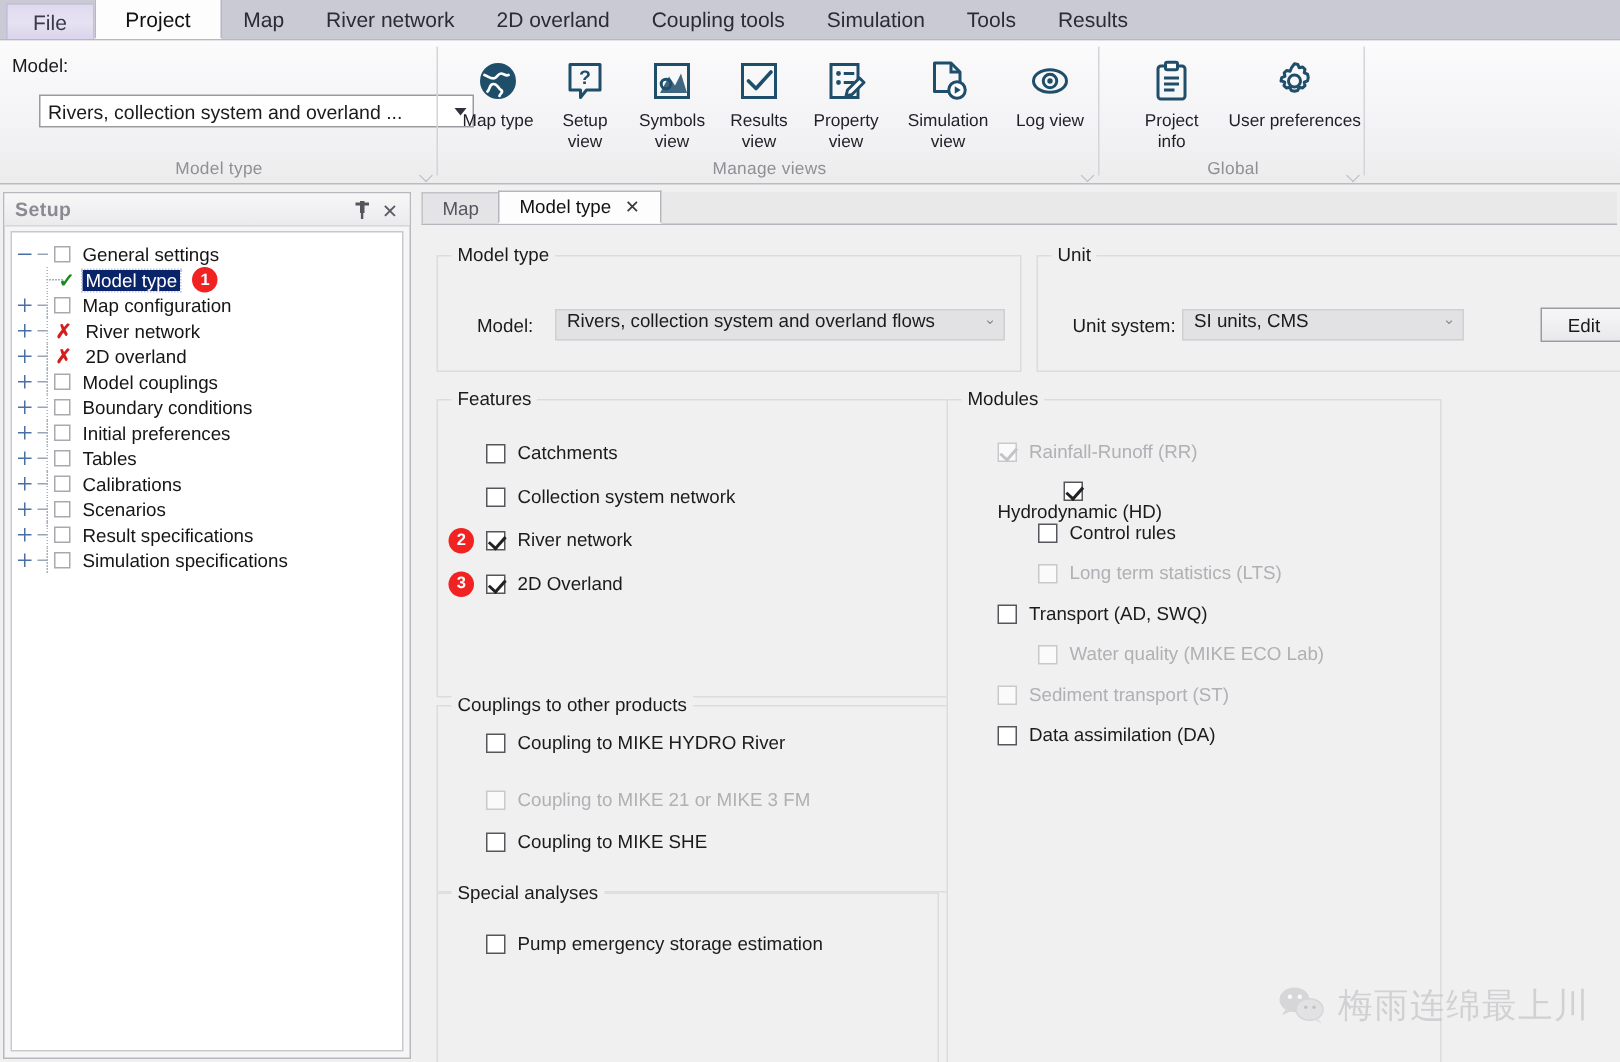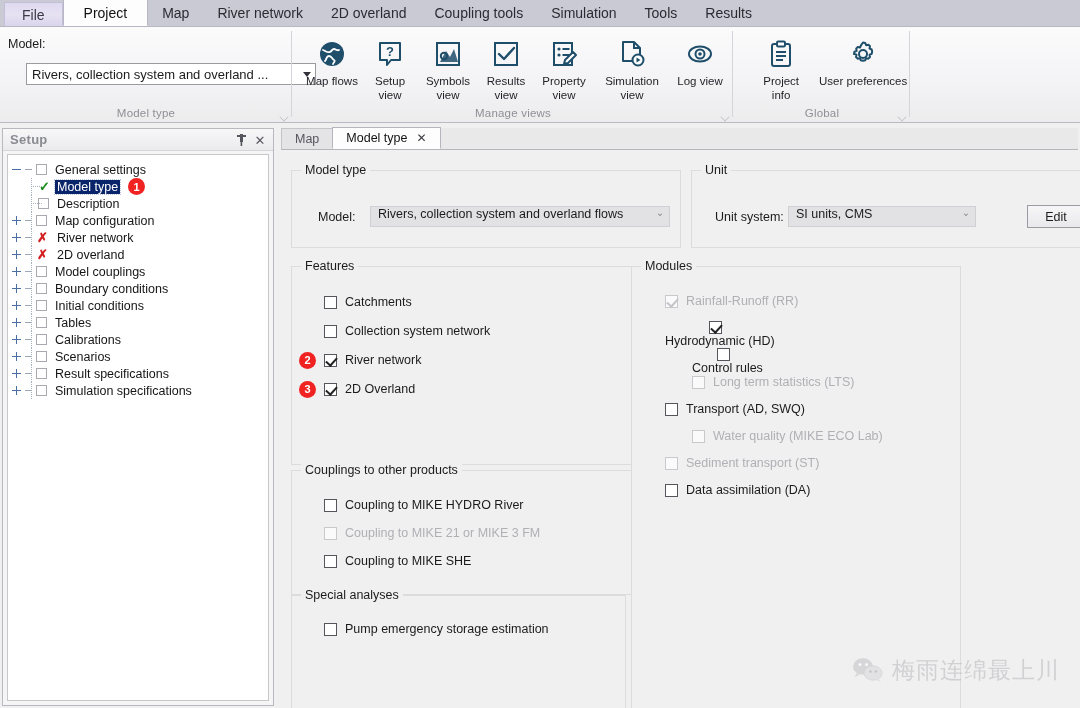--- a/index.html
+++ b/index.html
@@ -342,21 +342,21 @@
     <div class="rgroup" id="grp-views">
       <div class="btn-col" style="padding-left:10px;">
 
         <div class="rbtn">
           <div class="ricon">
             <svg width="30" height="30" viewBox="0 0 30 30">
               <circle cx="15" cy="15" r="12" fill="#1f4e6b"></circle>
               <path d="M6 11c3 1 4 3 7 2 2-1 2-3 4-3 2 0 3 2 5 1M8 22c2-2 1-5 4-5s3 3 5 4-1 3-1 4" stroke="#ffffff" stroke-width="1.8" fill="none" stroke-linecap="round"></path>
             </svg>
           </div>
-          <div class="rlabel">Map flows</div>
+          <div class="rlabel">Map type</div>
         </div>
 
         <div class="rbtn">
           <div class="ricon">
             <svg width="30" height="30" viewBox="0 0 30 30">
               <path d="M5 4h20v17h-9l-4 5v-5H5z" fill="none" stroke="#1f4e6b" stroke-width="2" stroke-linejoin="round"></path>
               <text x="15" y="17" font-family="Liberation Sans, sans-serif" font-size="13" font-weight="bold" fill="#1f4e6b" text-anchor="middle">?</text>
             </svg>
           </div>
           <div class="rlabel">Setup
@@ -483,26 +483,20 @@
           <span class="tbox"></span>
           <span class="tlabel">General settings</span>
         </div>
         <div class="tnode selected indent-2">
           <span class="vline"></span>
           <span class="hline"></span>
           <span class="tcheck">✓</span>
           <span class="tlabel">Model type</span>
           <span class="badge">1</span>
         </div>
-        <div class="tnode indent-2">
-          <span class="vline"></span>
-          <span class="hline"></span>
-          <span class="tbox"></span>
-          <span class="tlabel">Description</span>
-        </div>
         <div class="tnode">
           <span class="vline"></span>
           <span class="expander">
             <span class="plus"></span>
           </span>
           <span class="dash" style="margin-right: 4px;"></span>
           <span class="tbox"></span>
           <span class="tlabel">Map configuration</span>
         </div>
         <div class="tnode">
@@ -541,21 +535,21 @@
           <span class="tbox"></span>
           <span class="tlabel">Boundary conditions</span>
         </div>
         <div class="tnode">
           <span class="vline"></span>
           <span class="expander">
             <span class="plus"></span>
           </span>
           <span class="dash" style="margin-right: 4px;"></span>
           <span class="tbox"></span>
-          <span class="tlabel">Initial conditions</span>
+          <span class="tlabel">Initial preferences</span>
         </div>
         <div class="tnode">
           <span class="vline"></span>
           <span class="expander">
             <span class="plus"></span>
           </span>
           <span class="dash" style="margin-right: 4px;"></span>
           <span class="tbox"></span>
           <span class="tlabel">Tables</span>
         </div>
@@ -652,21 +646,21 @@
               <span class="badge left" style="margin-left: -25px; position: absolute;">3</span>
               <span class="cb checked"></span>
               <span>2D Overland</span>
             </div>
           </div>
       </div>
 
       <div class="gbox" style="left:10px; top:320px; width:378px; height:125px;">
         <span class="gtitle">Couplings to other products</span>
         <div id="couplings-list">
-            <div class="cbrow" style="left: 32px; top: 27px; align-items: flex-end;">
+            <div class="cbrow" style="left: 32px; top: 17px; align-items: flex-end;">
               <span class="cb"></span>
               <span>Coupling to MIKE HYDRO River</span>
             </div>
             <div class="cbrow disabled" style="left: 32px; top: 55px;">
               <span class="cb"></span>
               <span>Coupling to MIKE 21 or MIKE 3 FM</span>
             </div>
             <div class="cbrow" style="left: 32px; top: 83px;">
               <span class="cb"></span>
               <span>Coupling to MIKE SHE</span>
@@ -688,21 +682,21 @@
         <span class="gtitle">Modules</span>
         <div id="modules-list">
             <div class="cbrow disabled" style="left: 33px; top: 27px;">
               <span class="cb checked"></span>
               <span>Rainfall-Runoff (RR)</span>
             </div>
             <div class="cbrow" style="left: 33px; top: 54px; flex-direction: column;">
               <span class="cb checked"></span>
               <span>Hydrodynamic (HD)</span>
             </div>
-            <div class="cbrow" style="left: 60px; top: 81px; flex-direction: column;">
+            <div class="cbrow" style="left: 60px; top: 81px;">
               <span class="cb"></span>
               <span>Control rules</span>
             </div>
             <div class="cbrow disabled" style="left: 60px; top: 108px;">
               <span class="cb"></span>
               <span>Long term statistics (LTS)</span>
             </div>
             <div class="cbrow" style="left: 33px; top: 135px;">
               <span class="cb"></span>
               <span>Transport (AD, SWQ)</span>

